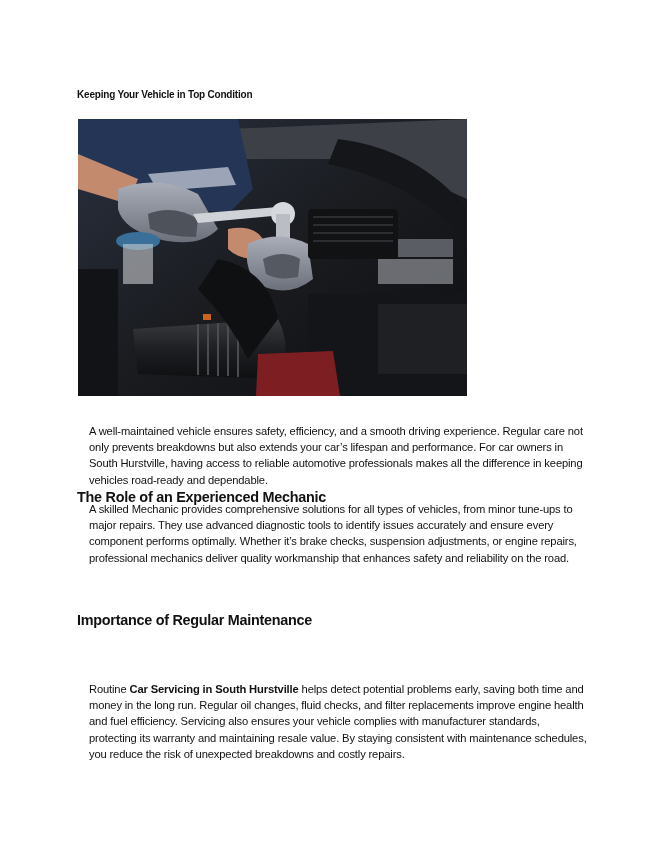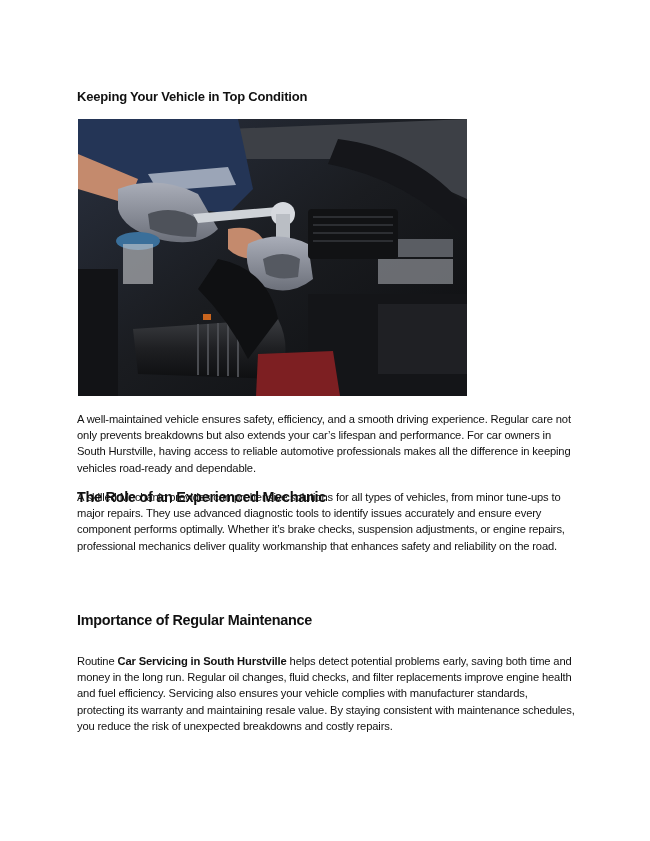--- a/index.html
+++ b/index.html
@@ -1,30 +1,30 @@
 <!DOCTYPE html>
 <html><head>
   <meta charset="utf-8">
   <style>
     html, body { margin: 0; padding: 0; background: #ffffff; }
     body { width: 650px; height: 841px; position: relative; overflow: hidden;
            font-family: "Liberation Sans", "DejaVu Sans", sans-serif; color: #111; }
     .page { position: absolute; left: 0; top: 0; width: 650px; height: 841px; }
-    .doc-title { position: absolute; left: 77px; top: 89px; font-size: 13px; font-weight: bold; letter-spacing: -0.2px; }
+    .doc-title { position: absolute; left: 77px; top: 89px; font-size: 10px; font-weight: bold; letter-spacing: -0.2px; }
     .hero { position: absolute; left: 78px; top: 119px; width: 389px; height: 277px; overflow: hidden;
             background: #1b1d22; }
     .hero svg { display: block; }
-    .para { position: absolute; left: 77px; width: 500px; font-size: 11.2px; line-height: 16.2px; letter-spacing: -0.15px; margin: 0; }
+    .para { position: absolute; left: 77px; width: 500px; font-size: 11.2px; line-height: 16.2px; letter-spacing: -0.15px; margin: 12px; }
     .h2 { position: absolute; left: 77px; font-size: 15.5px; font-weight: bold; margin: 0; letter-spacing: -0.3px;
           font-family: "Liberation Sans Narrow", "Liberation Sans", sans-serif; transform: scaleX(0.93); transform-origin: left; }
     .p1 { top: 411px; }
     .h-role { top: 488px; }
     .p2 { top: 489px; }
     .h-maint { top: 611px; }
-    .p3 { top: 653px; }
+    .p3 { top: 669px; }
     b { font-weight: bold; }
   </style>
 </head>
 <body>
 
 <div class="page">
 
   <div class="doc-title">Keeping Your Vehicle in Top Condition</div>
 
   <div class="hero">

